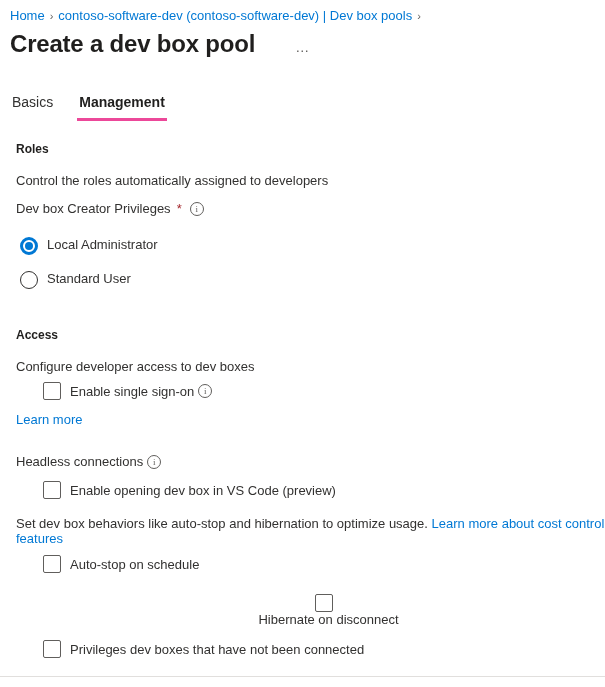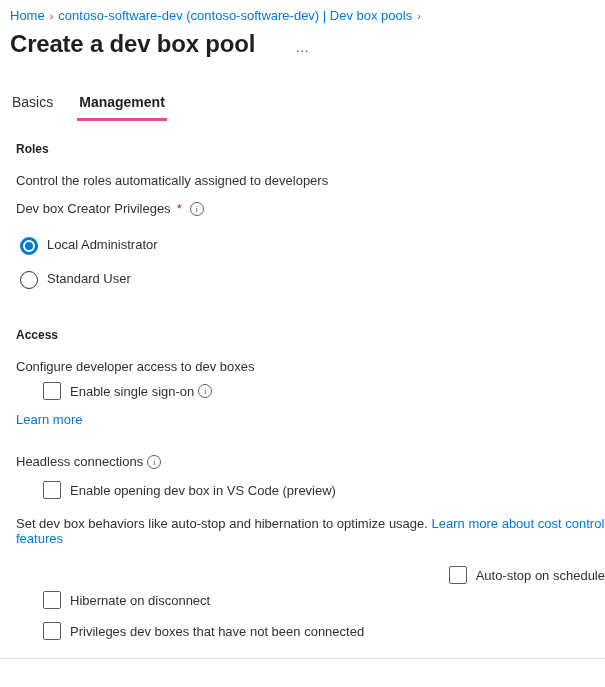--- a/index.html
+++ b/index.html
@@ -133,22 +133,22 @@
   .link { color: #0078d4; text-decoration: none; cursor: pointer; }
   
   .sec-roles { margin-top: 21px; }
   .sec-access { margin-top: 39px; }
   .sec-access .checkbox-row { margin-top: 8px; }
   .learn-more { margin-top: 12px; }
   .headless-label { margin-top: 27px; display: flex; align-items: center; }
   .sec-headless .checkbox-row { margin-top: 12px; }
   .sec-cost { margin-top: 17px; }
   .sec-cost .desc { margin-top: 15px; }
-  .cost-check-1 { margin-top: 20px; justify-content: flex-end; }
-  .cost-check-2 { margin-top: 7px; }
+  .cost-check-1 { margin-top: 9px; }
+  .cost-check-2 { margin-top: 21px; flex-direction: column; }
   .cost-check-3 { margin-top: 13px; }
   
   .footer-divider {
     margin-top: 18px;
     border-top: 1px solid #e1dfdd;
   }
   .footer {
     padding: 16px 0 0 10px;
     display: flex;
     align-items: center;

